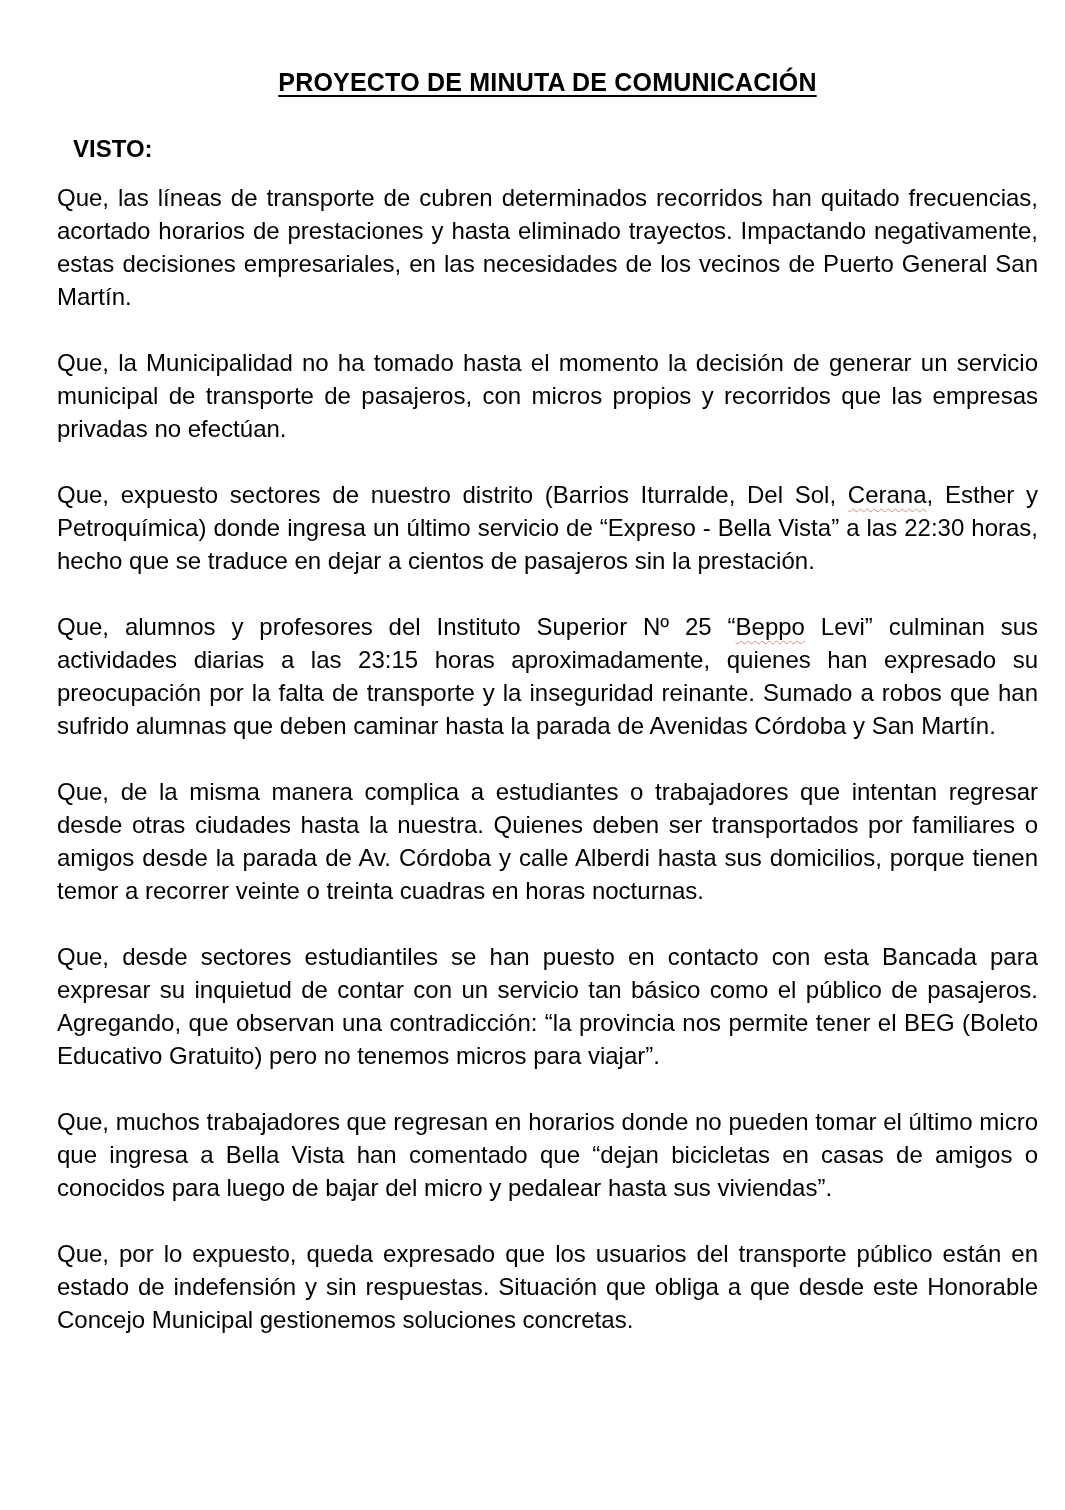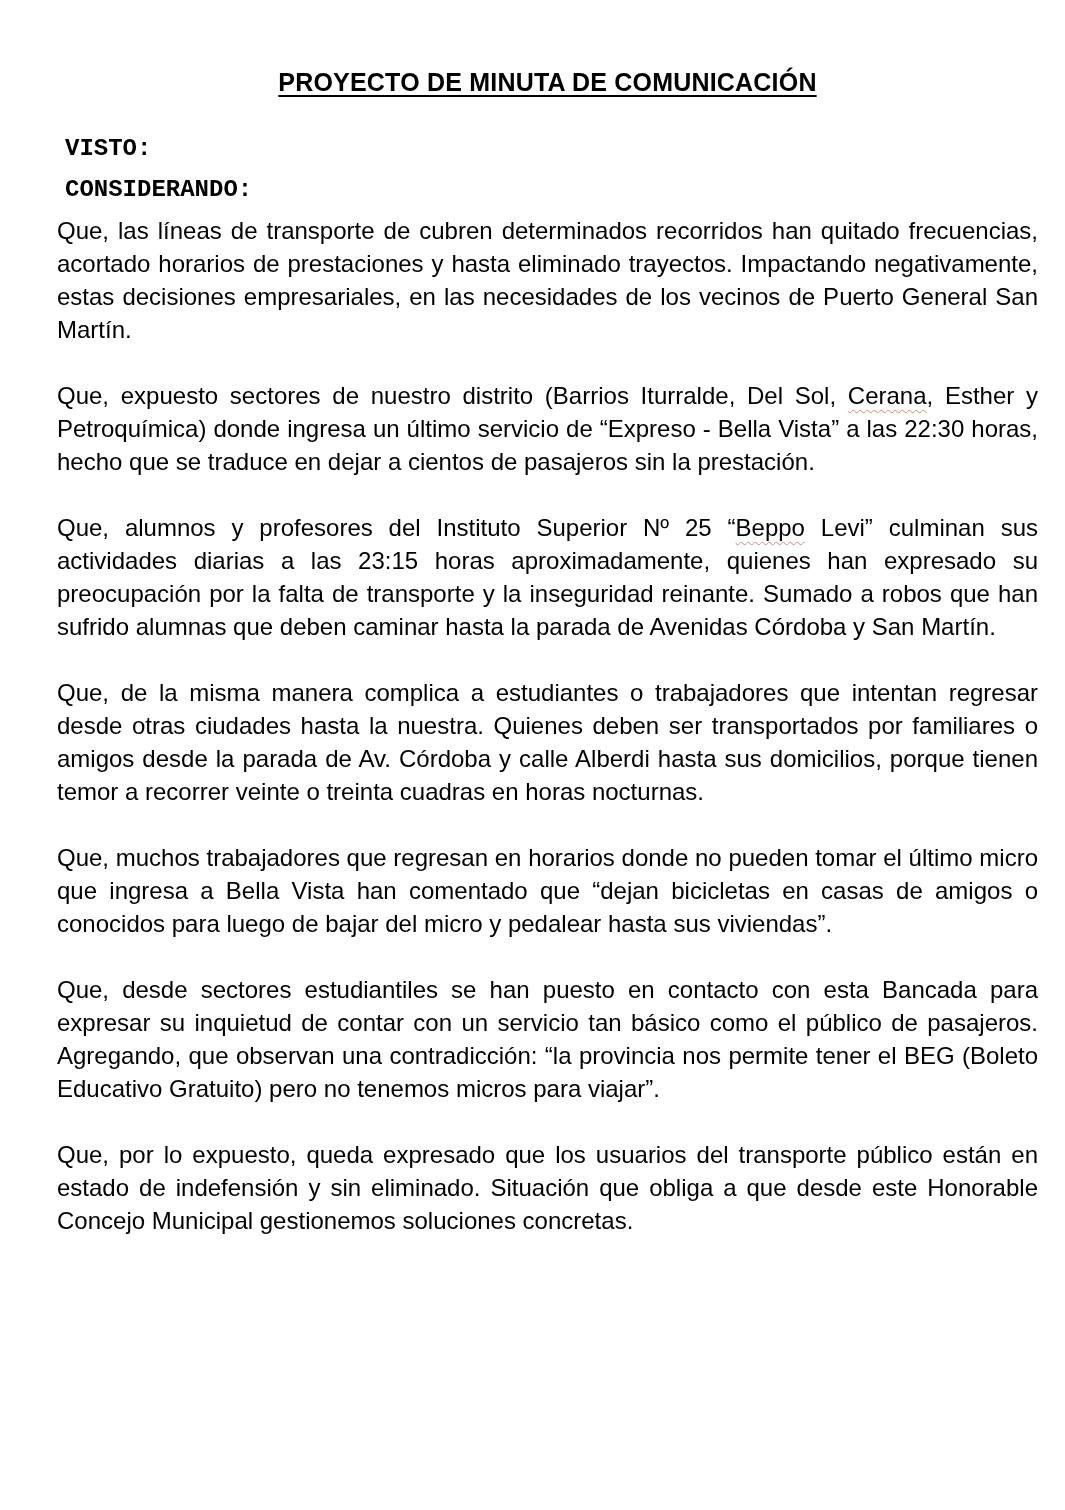--- a/index.html
+++ b/index.html
@@ -25,22 +25,21 @@
     font-weight: bold;
     font-size: 25px;
     letter-spacing: 0.2px;
     text-decoration: underline;
     text-decoration-thickness: 2px;
     text-underline-offset: 4px;
     margin: 0 0 33px 0;
   }
   .heading {
     font-weight: bold;
-    margin: 8px;
-    font-family: Liberation Mono, monospace;
+    margin: 16px;
   }
   .para {
     margin: 0 0 33px 0;
   }
   .misspelled {
     text-decoration-line: underline;
     text-decoration-style: wavy;
     text-decoration-color: #cf8b84;
     text-decoration-thickness: 1px;
     text-underline-offset: 5px;
@@ -48,30 +47,30 @@
 </style>
 </head>
 <body>
 
 <div class="page">
 
   <div class="doc-title">PROYECTO DE MINUTA DE COMUNICACIÓN</div>
 
   <div class="heading">VISTO:</div>
 
-  <div class="heading">CONSIDERANDO:</div>
 
   <p class="para">Que, las líneas de transporte de cubren determinados recorridos han quitado frecuencias, acortado horarios de prestaciones y hasta eliminado trayectos. Impactando negativamente, estas decisiones empresariales, en las necesidades de los vecinos de Puerto General San Martín.</p>
 
+  <p class="para">Que, la Municipalidad no ha tomado hasta el momento la decisión de generar un servicio municipal de transporte de pasajeros, con micros propios y recorridos que las empresas privadas no efectúan.</p>
 
   <p class="para"><span>Que, expuesto sectores de nuestro distrito (Barrios Iturralde, Del Sol, </span><span class="misspelled">Cerana</span><span>, Esther y Petroquímica) donde ingresa un último servicio de “Expreso - Bella Vista” a las 22:30 horas, hecho que se traduce en dejar a cientos de pasajeros sin la prestación.</span></p>
 
   <p class="para"><span>Que, alumnos y profesores del Instituto Superior Nº 25 “</span><span class="misspelled">Beppo</span><span> Levi” culminan sus actividades diarias a las 23:15 horas aproximadamente, quienes han expresado su preocupación por la falta de transporte y la inseguridad reinante. Sumado a robos que han sufrido alumnas que deben caminar hasta la parada de Avenidas Córdoba y San Martín.</span></p>
 
   <p class="para">Que, de la misma manera complica a estudiantes o trabajadores que intentan regresar desde otras ciudades hasta la nuestra. Quienes deben ser transportados por familiares o amigos desde la parada de Av. Córdoba y calle Alberdi hasta sus domicilios, porque tienen temor a recorrer veinte o treinta cuadras en horas nocturnas.</p>
 
+  <p class="para">Que, desde sectores estudiantiles se han puesto en contacto con esta Bancada para expresar su inquietud de contar con un servicio tan básico como el público de pasajeros. Agregando, que observan una contradicción: “la provincia nos permite tener el BEG (Boleto Educativo Gratuito) pero no tenemos micros para viajar”.</p>
+
   <p class="para">Que, muchos trabajadores que regresan en horarios donde no pueden tomar el último micro que ingresa a Bella Vista han comentado que “dejan bicicletas en casas de amigos o conocidos para luego de bajar del micro y pedalear hasta sus viviendas”.</p>
 
-  <p class="para">Que, desde sectores estudiantiles se han puesto en contacto con esta Bancada para expresar su inquietud de contar con un servicio tan básico como el público de pasajeros. Agregando, que observan una contradicción: “la provincia nos permite tener el BEG (Boleto Educativo Gratuito) pero no tenemos micros para viajar”.</p>
-
-  <p class="para">Que, por lo expuesto, queda expresado que los usuarios del transporte público están en estado de indefensión y sin eliminado. Situación que obliga a que desde este Honorable Concejo Municipal gestionemos soluciones concretas.</p>
+  <p class="para">Que, por lo expuesto, queda expresado que los usuarios del transporte público están en estado de indefensión y sin respuestas. Situación que obliga a que desde este Honorable Concejo Municipal gestionemos soluciones concretas.</p>
 
 </div>
 
 </body></html>

